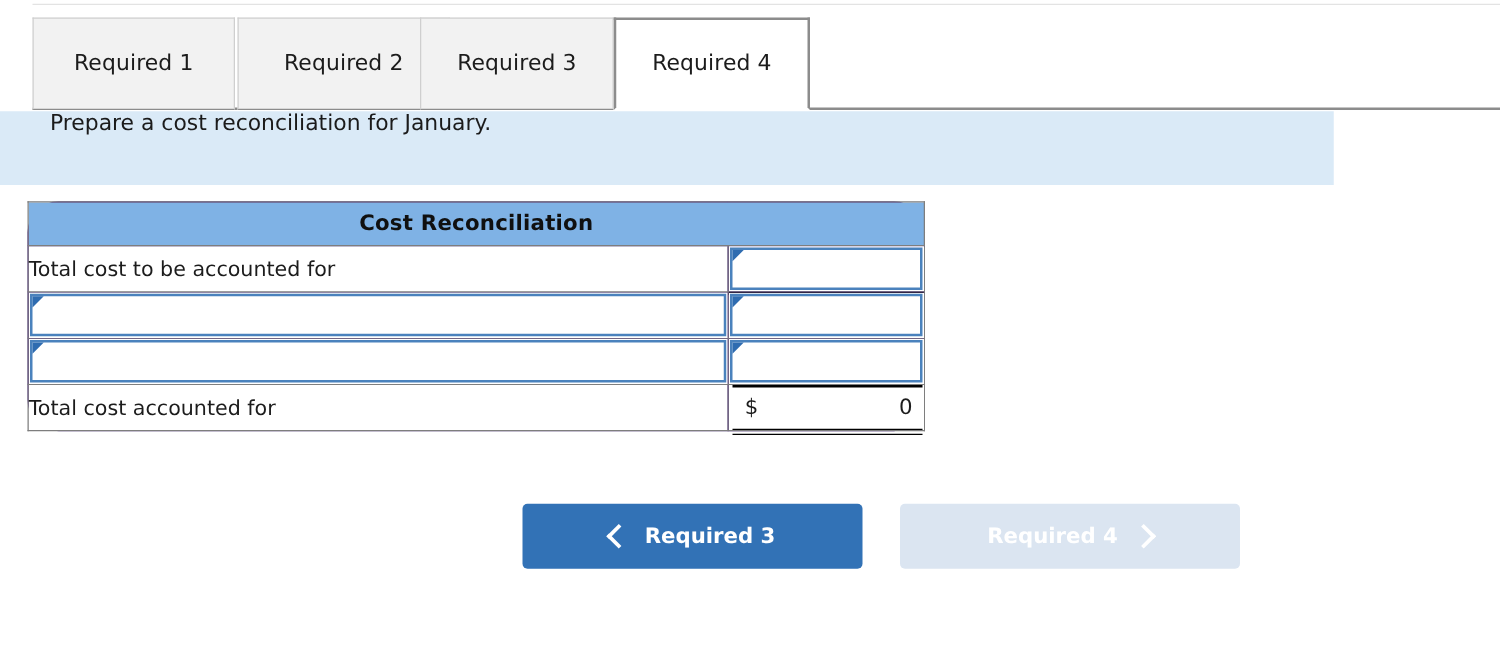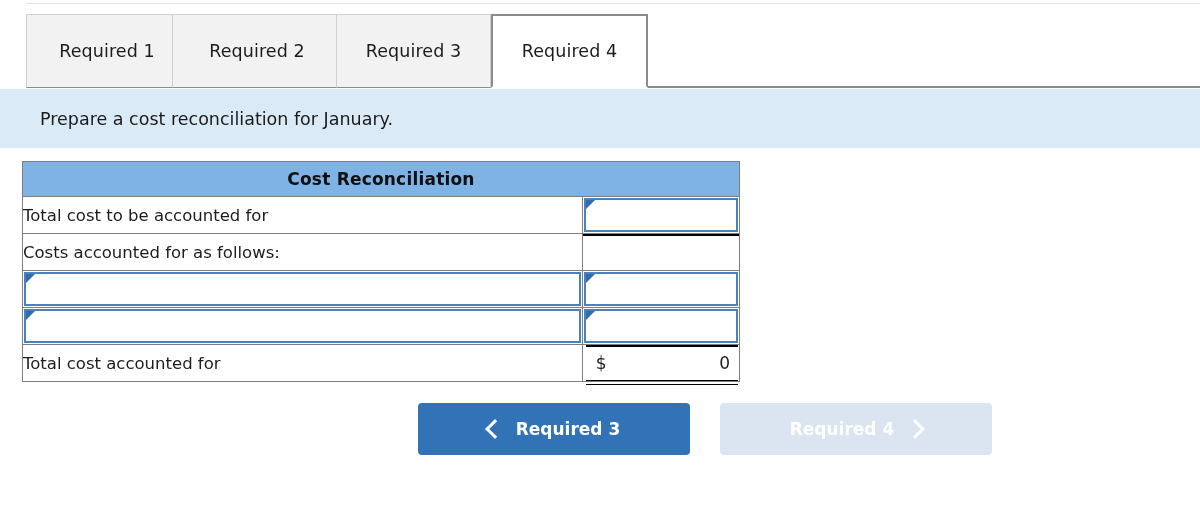--- a/index.html
+++ b/index.html
@@ -63,25 +63,24 @@
     border: 2px solid #8c8c8c;
     border-bottom: 2px solid #ffffff;
     z-index: 4;
   }
 
   
   .instruction-bar {
     position: absolute;
     left: 0;
     top: 89px;
-    width: 1200px;
+    width: 1067px;
     height: 59px;
     background: #daeaf7;
     display: flex;
-    align-items: center;
     z-index: 1;
   }
   .instruction-text {
     padding-left: 40px;
     font-size: 17.5px;
     color: #1b1b1b;
   }
 
   
   .recon-table {
@@ -244,21 +243,21 @@
 
 <div class="top-rule"></div>
 
 <div class="tabstrip">
   <div class="tabstrip-underline"></div>
 
   <div class="tab" style="left:26px; width:162px;">
     <span>Required 1</span>
   </div>
 
-  <div class="tab" style="left:172px; width:170px;">
+  <div class="tab" style="left:190px; width:170px;">
     <span>Required 2</span>
   </div>
 
   <div class="tab" style="left:336px; width:155px;">
     <span>Required 3</span>
   </div>
 
   <div class="tab active" style="left:491px; width:157px;">
     <span>Required 4</span>
   </div>
@@ -282,24 +281,20 @@
       <td class="label-cell">Total cost to be accounted for</td>
       <td class="edit-cell">
         <div class="field">
           <span class="marker"></span>
           <span></span>
         </div>
         <div class="rule-under"></div>
       </td>
     </tr>
 
-    <tr>
-      <td class="label-cell">Costs accounted for as follows:</td>
-      <td class="plain-value"></td>
-    </tr>
 
     <tr>
       <td class="edit-cell">
         <div class="field">
           <span class="marker"></span>
           <span></span>
         </div>
       </td>
       <td class="edit-cell">
         <div class="field">

